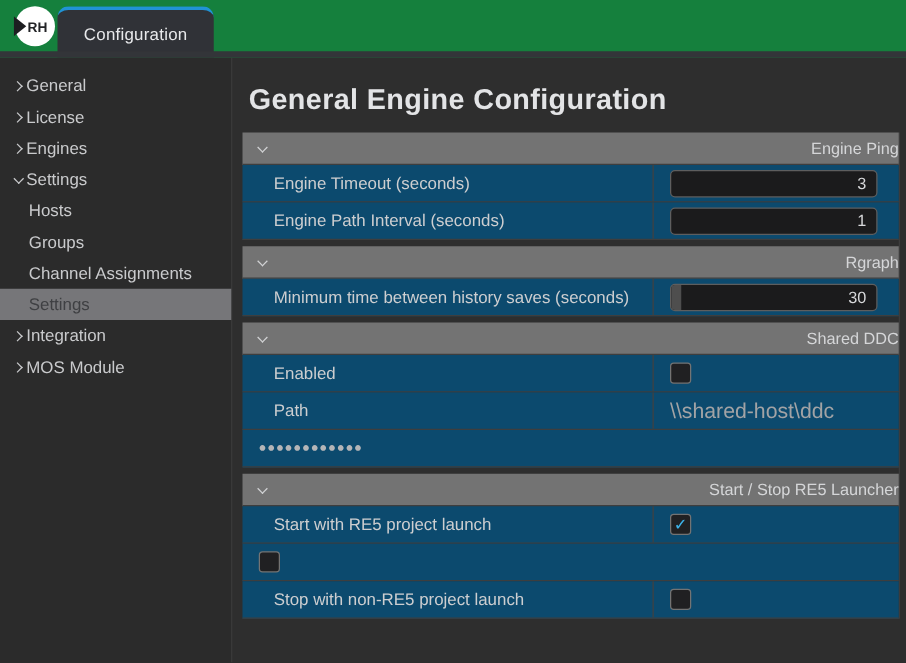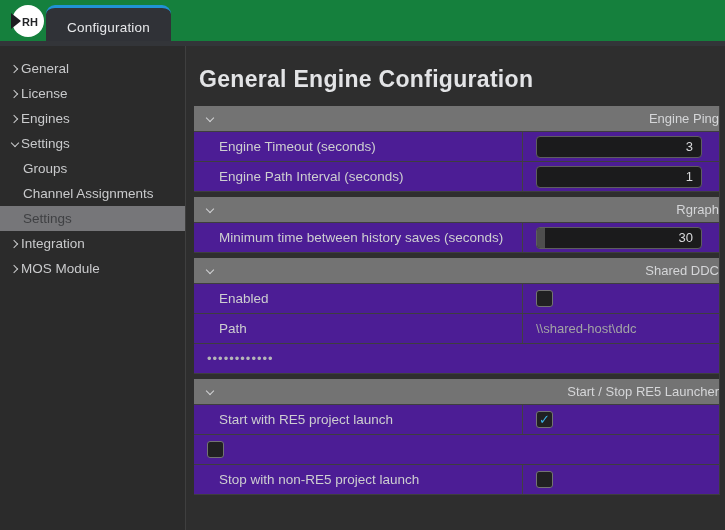--- a/index.html
+++ b/index.html
@@ -51,21 +51,21 @@
     margin:0 0 13px 5px; letter-spacing:.3px;
   }
   .config-table { border-right:1px solid #3c3c3c; }
   .section { margin-bottom:5px; }
   .section-header {
     height:26px; background:#737373; border-bottom:1px solid #3e3e3e;
     display:flex; align-items:center; cursor:pointer;justify-content:space-between;
   }
   .section-header .chev { width:12px; margin:0 8px 0 10px; color:#d2d3d5; display:flex; align-items:center; justify-content:center; }
   .section-title { font-size:13px; color:#d5d6d8; }
-  .row { height:30px; display:flex; background:#4c1d95; border-bottom:1px solid #3e3e3e; }
+  .row { height:30px; display:flex; background:#0c4a6e; border-bottom:1px solid #3e3e3e; }
   .cell-label {
     width:329px; flex-shrink:0; border-right:1px solid #414141;
     display:flex; align-items:center; padding-left:25px;
     font-size:13.5px; color:#cdced0;
   }
   .cell-value { flex:1; display:flex; align-items:center; padding-left:13px; }
   .num-box {
     width:166px; height:22px; background:#1b1b1c;
     border:1px solid #5e5e5e; border-radius:4px;
     display:flex; align-items:center; overflow:hidden;
@@ -77,21 +77,21 @@
     font-family:inherit;
   }
   .checkbox {
     width:17px; height:17px; background:#202022;
     border:1px solid #737373; border-radius:3px; cursor:pointer;
     display:flex; align-items:center; justify-content:center;
   }
   .checkbox .check { color:#3cb2e8; font-size:13px; font-weight:bold; line-height:1; margin-top:-1px; }
   .text-input {
     background:transparent; border:none; outline:none; width:170px;
-    color:#a2a3a5; font-size:13px; font-family:inherit;
+    color:#a2a3a5; font-size:17px; font-family:inherit;
   }
   .text-input.password { letter-spacing:1px; color:#b4b5b7; }
 </style>
 </head>
 <body>
 
 <div class="topbar">
   <div class="logo">
     <svg width="34" height="34" viewBox="0 0 34 34">
       <circle cx="17" cy="17" r="16" fill="#ffffff"></circle>
@@ -118,20 +118,24 @@
       <div class="side-item">
     <span class="chev right"></span>
     <span class="side-label">Engines</span>
   </div>
       <div class="side-item">
     <span class="chev down"></span>
     <span class="side-label">Settings</span>
   </div>
       <div class="side-item child">
     <span class="chev none"></span>
+    <span class="side-label">Hosts</span>
+  </div>
+      <div class="side-item child">
+    <span class="chev none"></span>
     <span class="side-label">Groups</span>
   </div>
       <div class="side-item child">
     <span class="chev none"></span>
     <span class="side-label">Channel Assignments</span>
   </div>
       <div class="side-item selected child">
     <span class="chev none"></span>
     <span class="side-label">Settings</span>
   </div>

